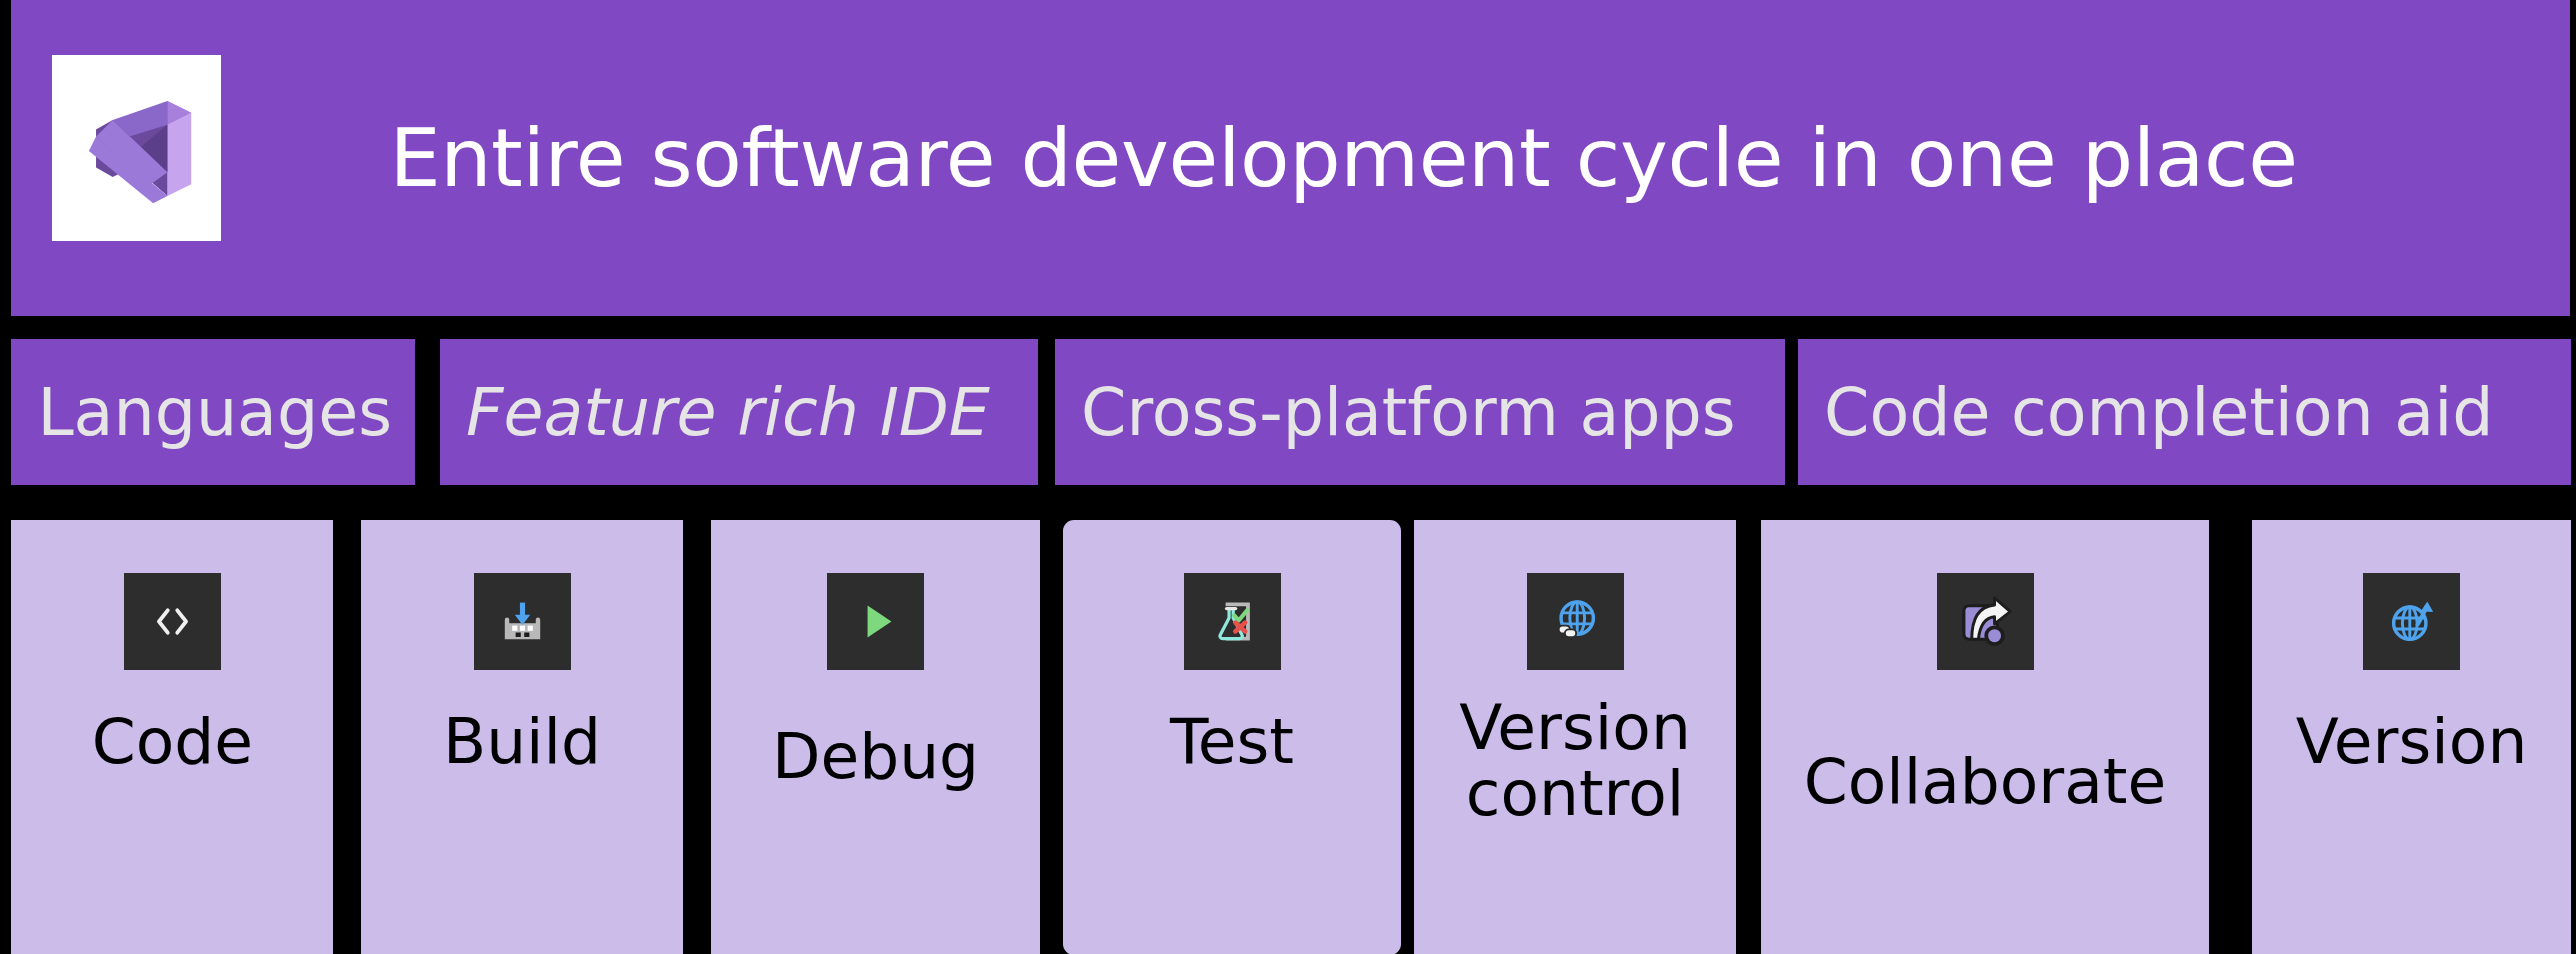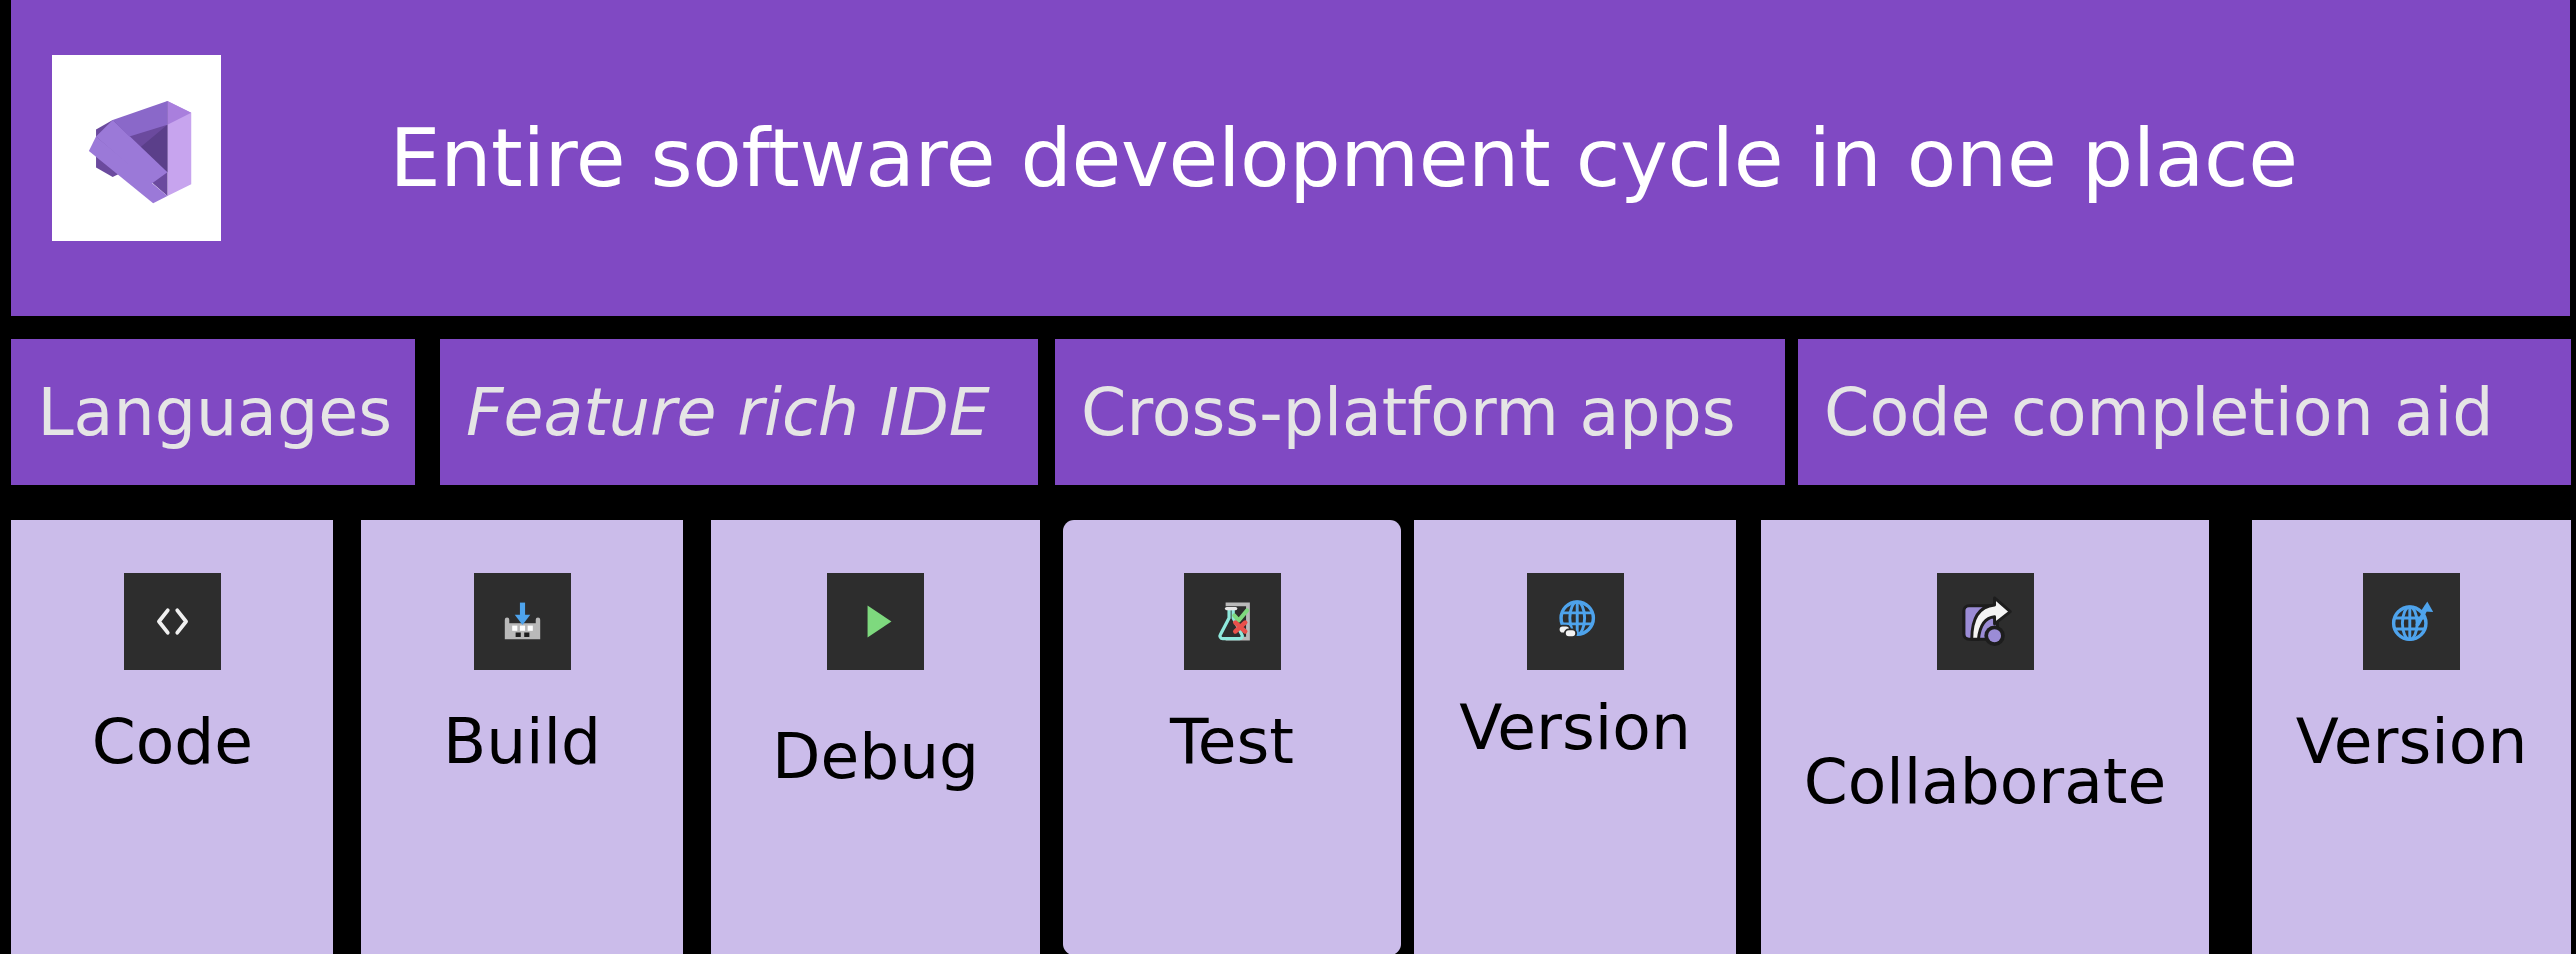--- a/index.html
+++ b/index.html
@@ -205,20 +205,21 @@
       <ellipse cx="17" cy="14" rx="4.3" ry="9.4" stroke="#4ea3ec" stroke-width="1.7" fill="none"></ellipse>
       <path d="M7.8 11 L26.2 11 M7.8 17.4 L26.2 17.4 M17 4.6 L17 23.4" stroke="#4ea3ec" stroke-width="1.7"></path>
       <g transform="translate(6.2,17.2)">
         <rect x="0" y="1.2" width="6.6" height="4.6" rx="2.3" fill="#f2f2f2" stroke="#2d2d2d" stroke-width="1.1"></rect>
         <rect x="3.6" y="3.4" width="6.6" height="4.6" rx="2.3" fill="#f2f2f2" stroke="#2d2d2d" stroke-width="1.1"></rect>
       </g>
     </svg>
   </div>
   <div class="card-label two-line">
     <span>Version</span><br>
+    <span>control</span>
   </div>
 </div>
 
 <div class="card" id="card-5">
   <div class="card-icon">
     <svg width="63" height="63" viewBox="0 0 32 32" aria-hidden="true">
       <rect x="5" y="8" width="17" height="17" rx="2.6" fill="#9b8cd6" stroke="#1d1d1d" stroke-width="1.6"></rect>
       <circle cx="20.6" cy="23.2" r="5.2" fill="#1d1d1d"></circle>
       <circle cx="20.6" cy="23.2" r="3.3" fill="#9b8cd6"></circle>
       <path d="M9 25 C9 13 14 8.2 20.6 7.6 L20.6 4 L28.6 11 L20.6 17.2 L20.6 13.6 C16 14 13.2 17.6 12.4 25 Z" fill="#f4f4f4" stroke="#1d1d1d" stroke-width="1.5" stroke-linejoin="round"></path>

